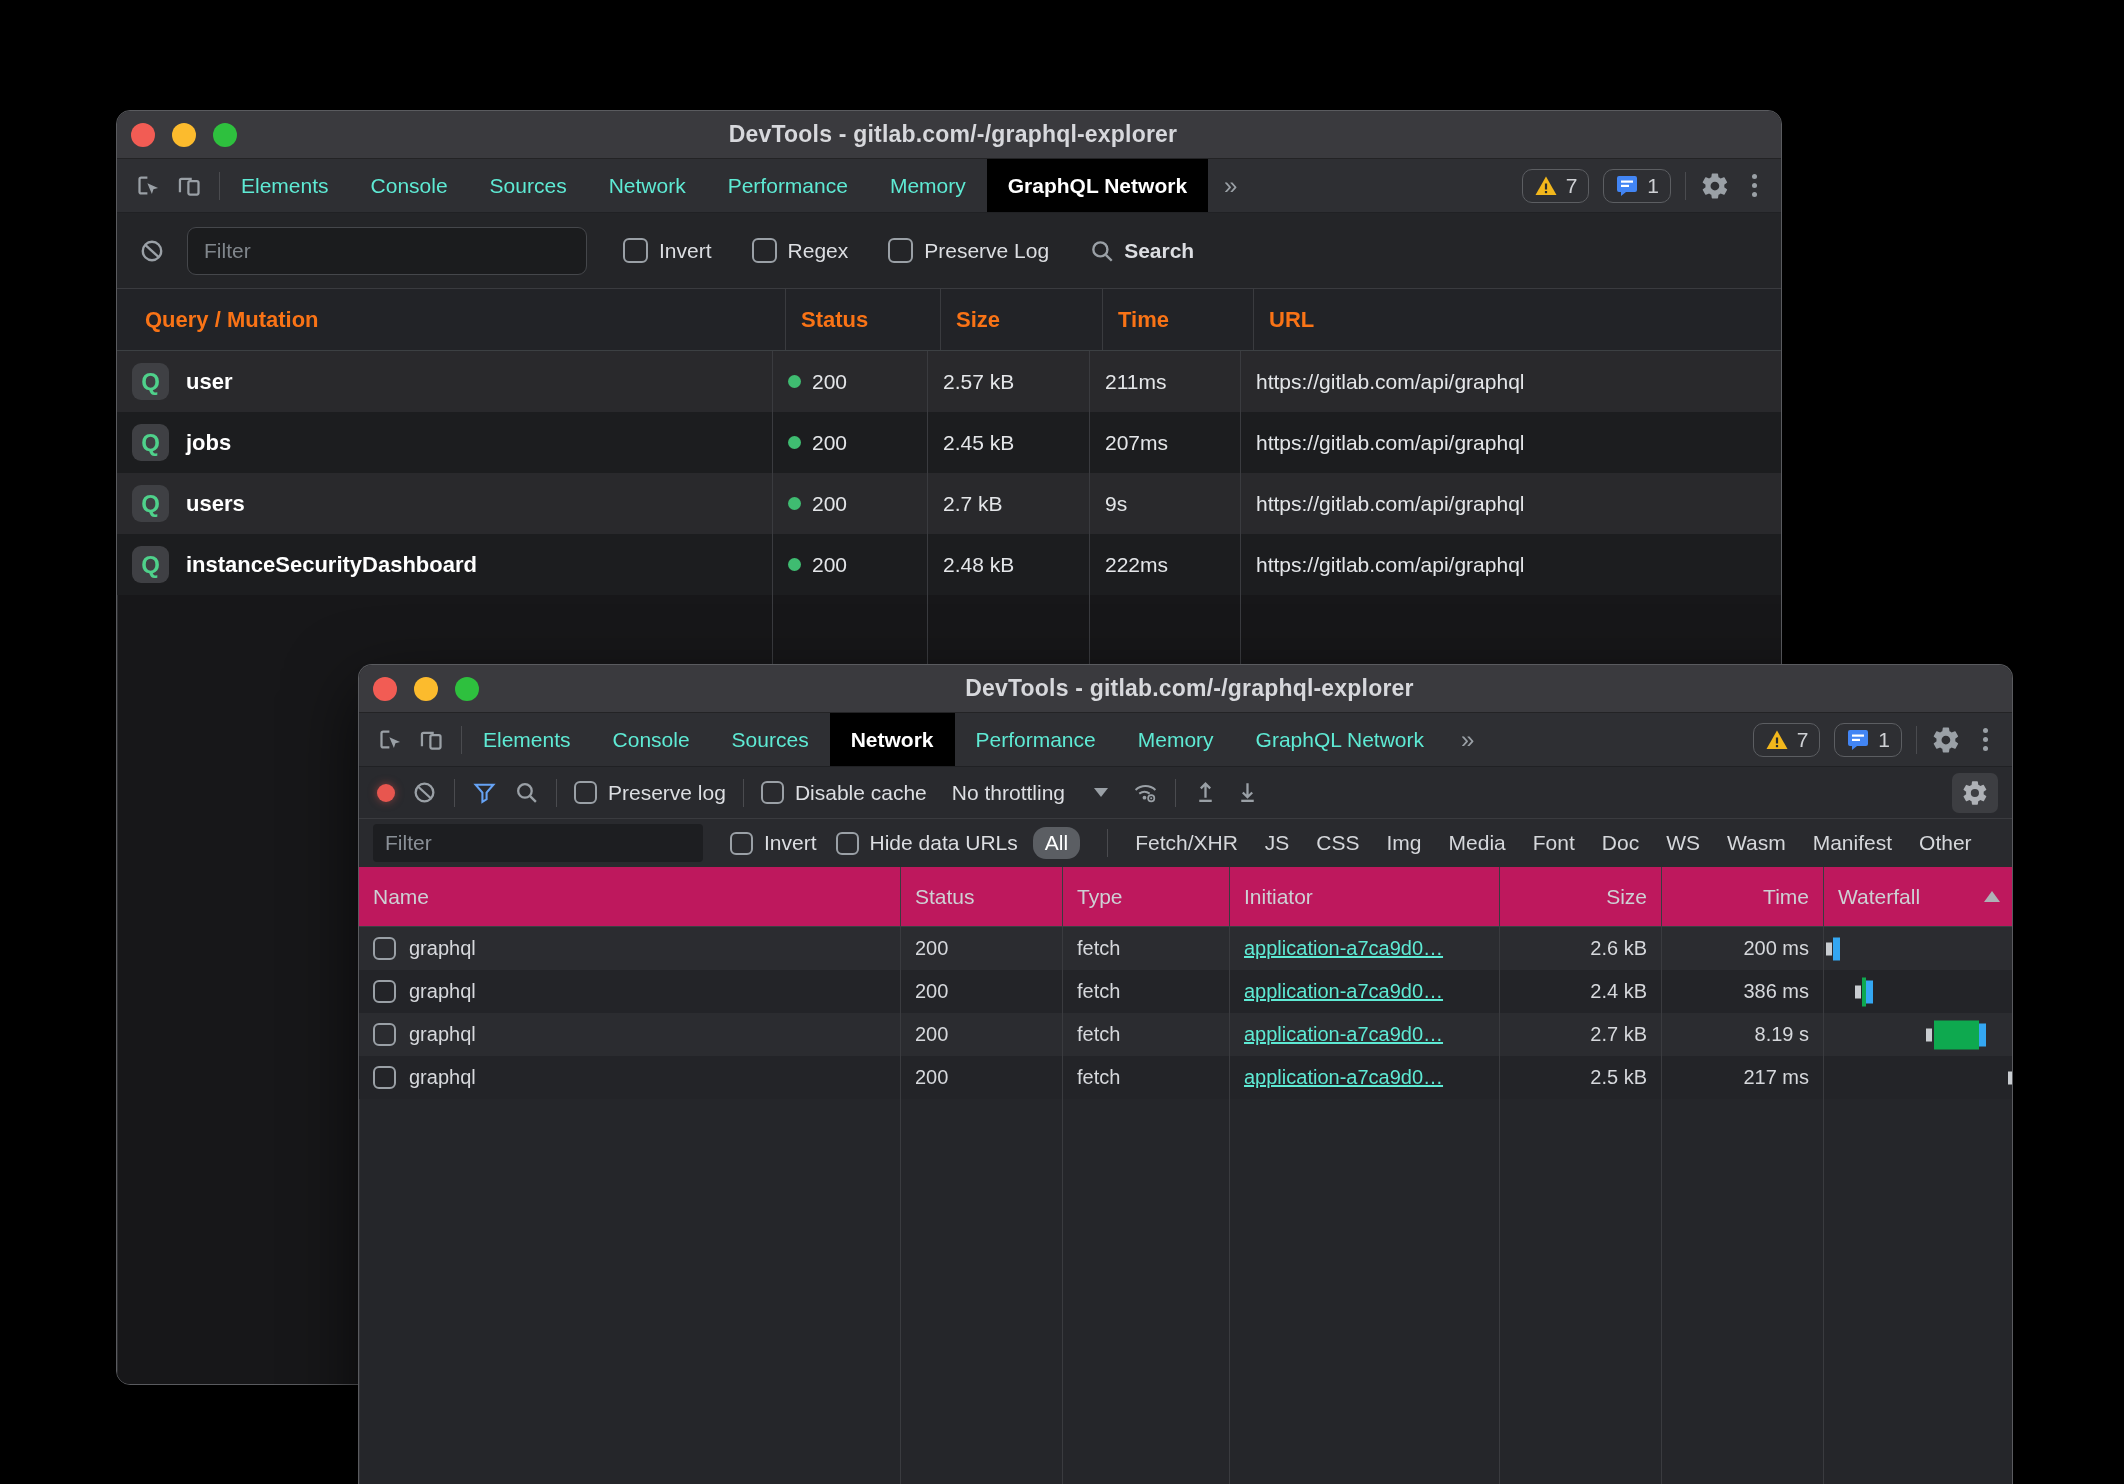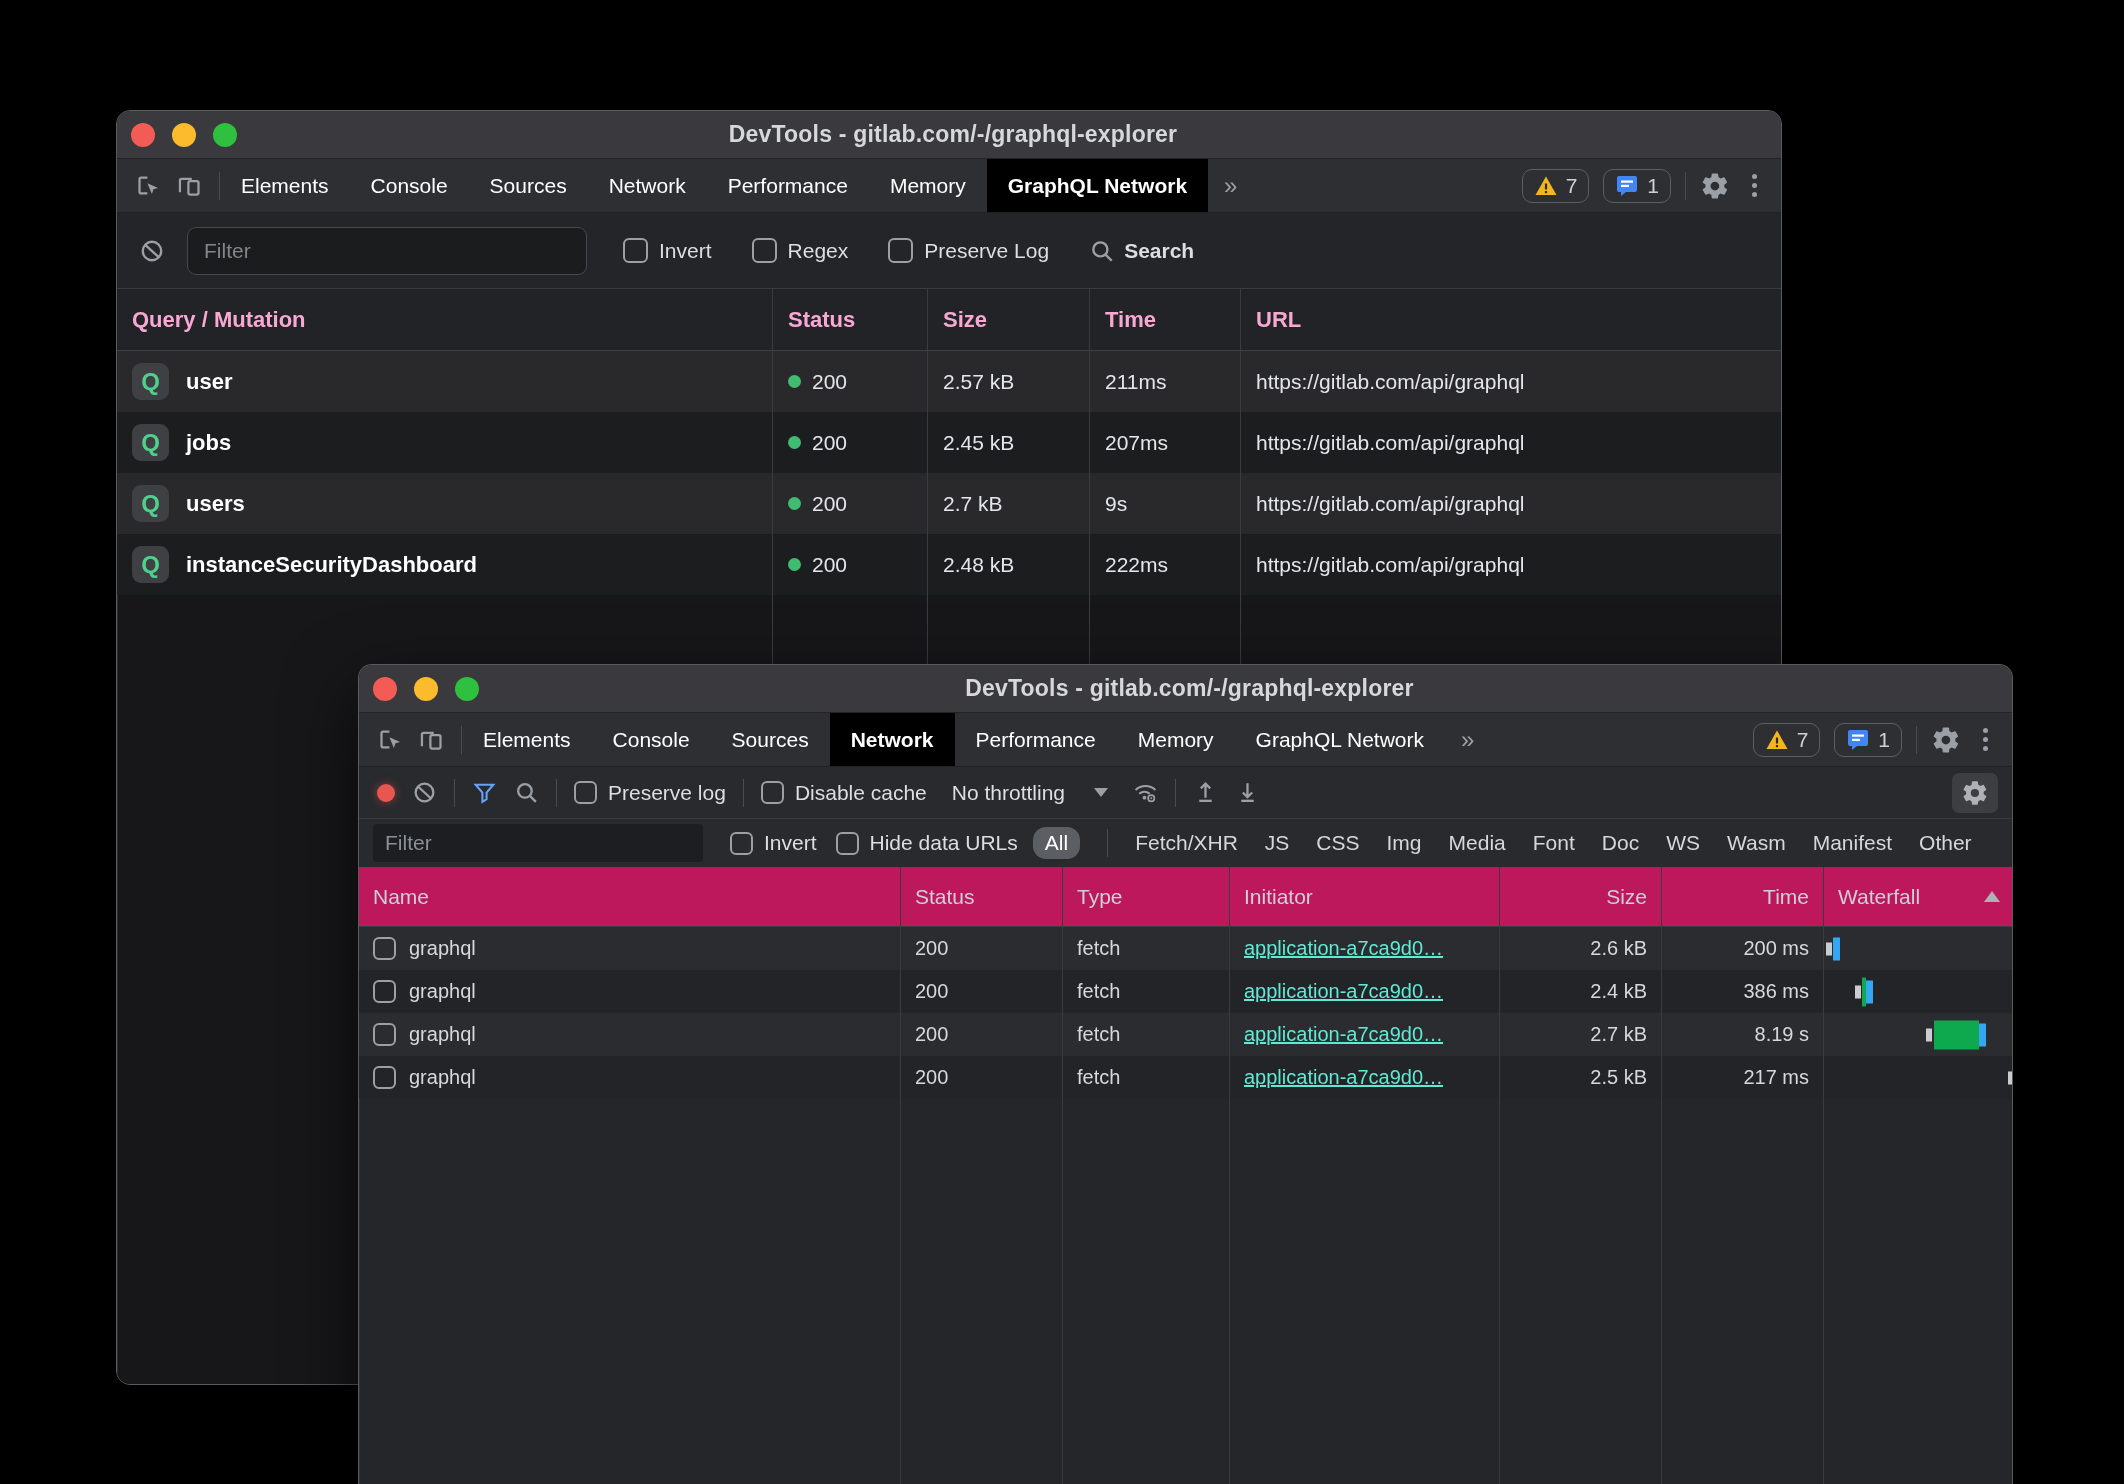--- a/index.html
+++ b/index.html
@@ -22,21 +22,21 @@
   .light { width:24px; height:24px; border-radius:50%; }
   .light.red { background:#f25c54; } .light.yellow { background:#fcbb2d; } .light.green { background:#2ec03e; }
 
   
   .tabbar { height:54px; flex:0 0 54px; background:#2e2f33; display:flex; align-items:stretch;
     border-bottom:1px solid #202124; }
   .tabbar .iconbox { display:flex; align-items:center; gap:14px; padding:0 16px 0 18px; }
   .tabbar .icon24 { width:27px; height:27px; color:#9aa0a6; }
   .vsep { width:1px; background:#4a4b4f; align-self:center; height:28px; }
   .tabs { display:flex; align-items:stretch; }
-  .tab { display:flex; align-items:center; padding:0 21px; color:#ffffff; font-size:21px; cursor:default; }
+  .tab { display:flex; align-items:center; padding:0 21px; color:#5eead4; font-size:21px; cursor:default; }
   .tab.selected { background:#000; color:#fff; font-weight:bold; }
   .chev { display:flex; align-items:center; padding:0 16px; color:#9aa0a6; font-size:24px; }
   .tab-right { margin-left:auto; display:flex; align-items:center; gap:14px; padding-right:16px; }
   .badge { display:flex; align-items:center; gap:8px; border:1.5px solid #5c5e62; border-radius:10px;
     padding:4px 11px; color:#cfd1d5; font-size:21px; }
   .badge svg { width:24px; height:24px; }
   .kebab { display:flex; flex-direction:column; gap:4px; padding:4px 8px; }
   .kebab i { width:5px; height:5px; border-radius:50%; background:#9aa0a6; }
   .gearbtn { width:30px; height:30px; color:#9aa0a6; }
 
@@ -48,21 +48,21 @@
     border-radius:9px; color:#e8eaed; font-size:21px; padding:0 16px; outline:none; }
   .binput::placeholder { color:#80868c; }
   .cbwrap { display:flex; align-items:center; gap:11px; color:#dcdee2; font-size:21px; }
   .cb { width:25px; height:25px; border:2px solid #9aa0a6; border-radius:6px; background:transparent; flex:0 0 auto; }
   .searchwrap { display:flex; align-items:center; gap:9px; color:#dcdee2; font-size:21px; font-weight:bold; }
 
   
   .btable { display:flex; flex-direction:column; flex:1; background:#171719; }
   .bgrid { display:grid; grid-template-columns:655px 155px 162px 151px 1fr; }
   .bhead { height:62px; background:#222327; border-bottom:1px solid #3c4043; }
-  .bhead .bcell { color:#f9a8d4; font-weight:bold; font-size:22px; }
+  .bhead .bcell { color:#f97316; font-weight:bold; font-size:22px;margin-left:13px; }
   .bcell { display:flex; align-items:center; padding:0 0 0 15px; overflow:hidden; white-space:nowrap; }
   .bgrid .bcell + .bcell { border-left:1px solid #3a3b3f; }
   .brow { height:61px; color:#e4e6e9; font-size:21px; }
   .brow.odd  { background:#29292c; }
   .brow.even { background:#1c1d1f; }
   .qbadge { width:37px; height:37px; border-radius:9px; background:#3f4044; color:#4fd18b;
     font-weight:bold; font-size:24px; display:flex; align-items:center; justify-content:center; margin-right:17px; }
   .qname { font-weight:bold; font-size:22px; color:#fff; }
   .dot { width:13px; height:13px; border-radius:50%; background:#3fbc71; margin-right:11px; flex:0 0 auto; }
   .bempty { flex:1; }

